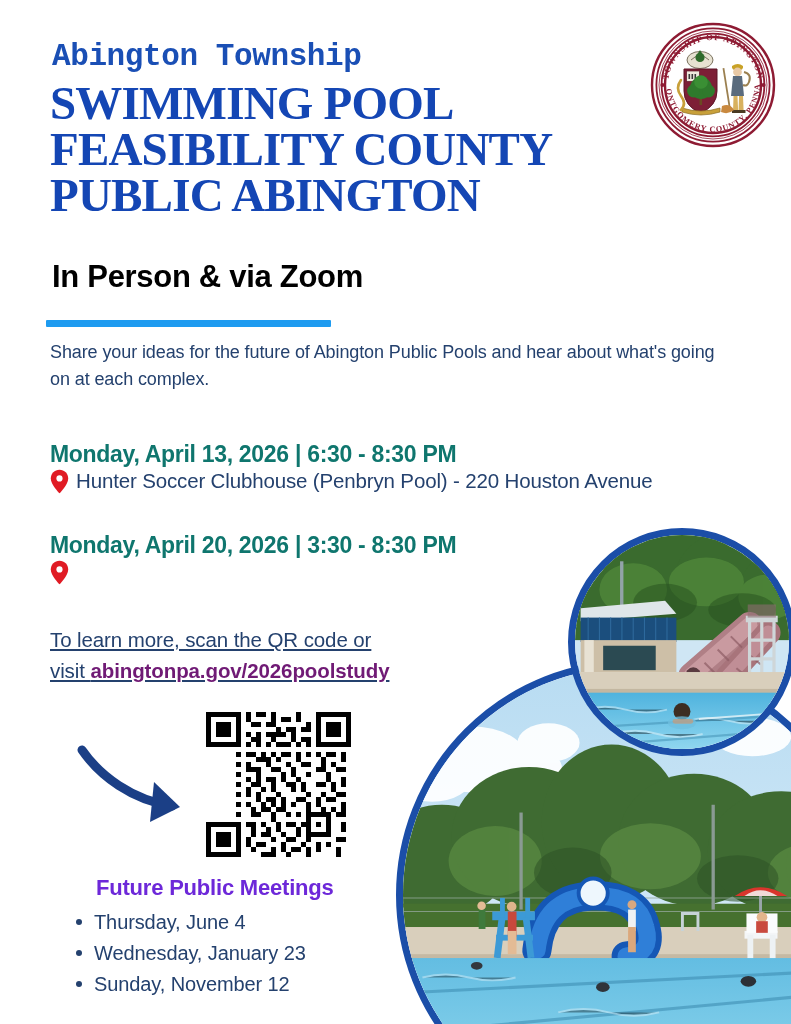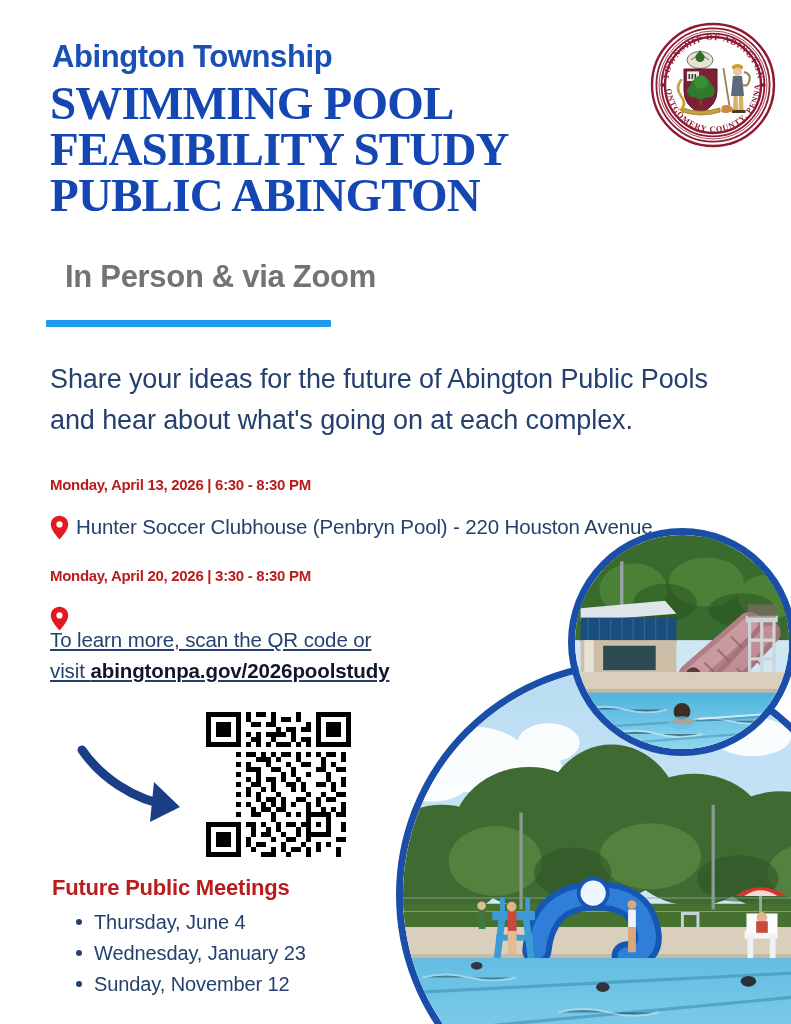--- a/index.html
+++ b/index.html
@@ -11,79 +11,80 @@
   .flyer{position:absolute;inset:0;background:#ffffff;overflow:hidden;}
 
   
   .seal{position:absolute;left:648px;top:20px;width:130px;height:130px;}
   .seal svg{display:block;width:130px;height:130px;}
 
   
   .kicker{
     position:absolute;left:52px;top:41px;
     font-size:31px;font-weight:bold;color:#1a4fb5;
-    letter-spacing:-0.4px;line-height:1;
+    letter-spacing:-0.4px;line-height:1;font-family:Liberation Mono, monospace;
   }
   .bigtitle{
     position:absolute;left:50px;top:80px;width:640px;
     font-size:47px;font-weight:bold;color:#1446b4;
     line-height:0.98;letter-spacing:-0.8px;font-family:Liberation Serif, serif;
   }
   .bigtitle .ln{display:block;white-space:nowrap;}
   .subtitle{
-    position:absolute;left:65px;top:261px;
-    font-size:31px;font-weight:bold;color:#737373;
+    position:absolute;left:52px;top:261px;
+    font-size:31px;font-weight:bold;color:#000000;
     letter-spacing:-0.3px;line-height:1;
   }
   .divider{
     position:absolute;left:46px;top:320px;width:285px;height:7px;
     background:#1e9bf0;border-radius:1px;
   }
 
   
   .intro{
-    position:absolute;left:50px;top:359px;width:680px;
-    font-size:27px;color:#24416e;line-height:1.52;letter-spacing:-0.1px;
+    position:absolute;left:50px;top:339px;width:680px;
+    font-size:18px;color:#24416e;line-height:1.52;letter-spacing:-0.1px;
   }
 
   
   .meeting{position:absolute;left:50px;width:720px;}
   .m1{top:440px;}
   .m2{top:531px;}
   .m-date{
-    font-size:15px;font-weight:bold;color:#b91c1c;
-    letter-spacing:-0.3px;line-height:1.25;white-space:nowrap;margin-top:36px;
+    font-size:23px;font-weight:bold;color:#0f766e;
+    letter-spacing:-0.3px;line-height:1.25;white-space:nowrap;
   }
   .m-loc{
-    display:flex;align-items:center;gap:7px;margin-top:20px;
+    display:flex;align-items:center;gap:7px;margin-top:0;
     font-size:20.5px;color:#24416e;letter-spacing:-0.15px;white-space:nowrap;
   }
   .pin{flex:0 0 auto;width:19px;height:25px;display:block;}
 
   
   .learn{
     position:absolute;left:50px;top:625px;width:420px;
     font-size:20.5px;color:#24416e;line-height:1.5;letter-spacing:-0.1px;text-decoration:underline;
   }
-  .learn b{font-weight:bold;color:#0f172a;}
+  .learn b{font-weight:bold;color:#701a75;}
 
   .qr{
     position:absolute;left:206px;top:712px;width:145px;height:145px;
     background:#fff;
   }
   .qr svg{display:block;width:145px;height:145px;}
 
   .arrow{position:absolute;left:76px;top:742px;width:124px;height:86px;}
   .arrow svg{display:block;width:124px;height:86px;}
 
   
   .future{position:absolute;left:52px;top:875px;width:350px;}
   .future-h{
-    font-size:22px;font-weight:bold;color:#b91c1c;letter-spacing:-0.2px;
+    font-size:22px;font-weight:bold;color:#6d28d9;letter-spacing:-0.2px;
     line-height:1.2;
+    margin-left:44px;
   }
   .future-list{
     list-style:none;margin:6px 0 0 0;padding:0 0 0 24px;
   }
   .future-list li{
     position:relative;font-size:20px;font-weight:normal;color:#24416e;
     line-height:1.55;letter-spacing:-0.1px;padding-left:18px;
   }
   .future-list li::before{
     content:"";position:absolute;left:0;top:12px;
@@ -169,21 +170,21 @@
       <path d="M74 86 q8 -3 12 4 q-6 5 -13 2 z" fill="#c9893f"></path>
 
       <path d="M33 60 q-6 8 0 16 q6 8 0 14" fill="none" stroke="#c8a03a" stroke-width="2.6" stroke-linecap="round"></path>
     </svg>
   </div>
 
   <div class="kicker">Abington Township</div>
 
   <div class="bigtitle">
     <span class="ln">SWIMMING POOL</span>
-    <span class="ln">FEASIBILITY STUDY</span>
+    <span class="ln">FEASIBILITY COUNTY</span>
     <span class="ln">PUBLIC ABINGTON</span>
   </div>
 
   <div class="subtitle">In Person &amp; via Zoom</div>
 
   <div class="divider"></div>
 
   <div class="intro">Share your ideas for the future of Abington Public Pools and hear about what's going on at each complex.</div>
 
   <div class="meeting m1">

